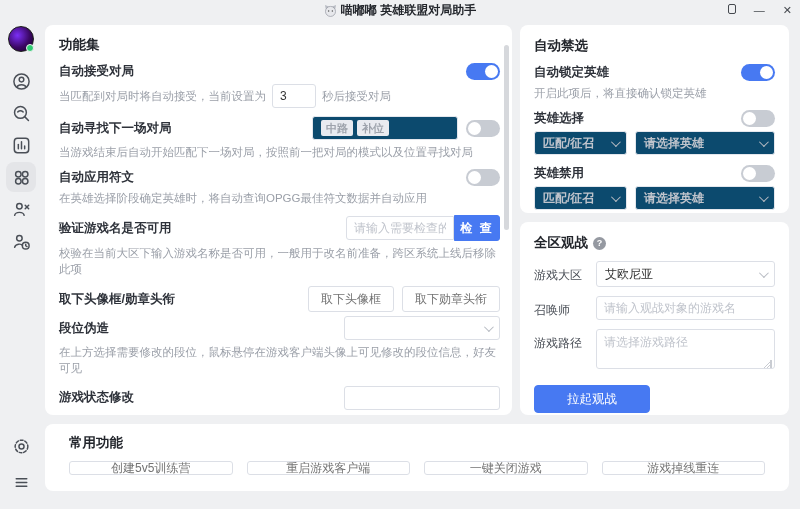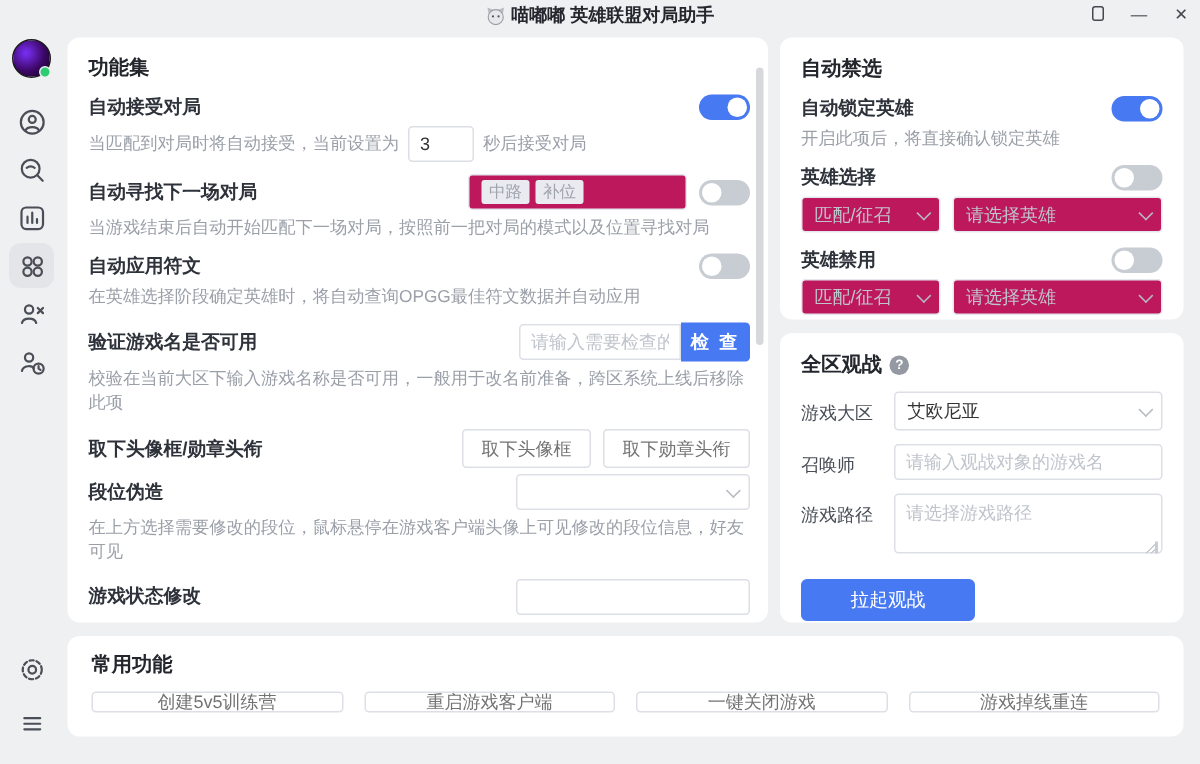--- a/index.html
+++ b/index.html
@@ -21,40 +21,40 @@
   .avatar .status-dot { position:absolute; right:-1px; bottom:-1px; width:8px; height:8px; border-radius:50%; background:#2ecc71; border:1.5px solid #eff0f2; }
   .side-item { width:30px; height:30px; display:flex; align-items:center; justify-content:center; border-radius:8px; margin-bottom:2px; }
   .side-item.active { background:#e4e5e8; }
   .side-item svg { stroke:#4a4f57; fill:none; stroke-width:1.4; stroke-linecap:round; stroke-linejoin:round; }
   .side-bottom { margin-top:auto; display:flex; flex-direction:column; align-items:center; gap:4px; }
   
   .card { position:absolute; background:#ffffff; border-radius:8px; overflow:hidden; }
   #card-functions { left:45px; top:25px; width:467px; height:390px; padding:11px 12px 8px 14px; }
   #card-banpick   { left:520px; top:25px; width:269px; height:188px; padding:12px 14px; }
   #card-spectate  { left:520px; top:222px; width:269px; height:193px; padding:12px 14px; }
-  #card-common    { left:45px; top:424px; width:744px; height:67px; padding:10px 16px; }
+  #card-common    { left:45px; top:424px; width:744px; height:67px; padding:10px 24px; }
   .card-title { font-size:13.5px; font-weight:bold; color:#23262c; margin-bottom:9px; }
   
   .row-head { display:flex; align-items:center; justify-content:space-between; margin-bottom:4px; }
   .row-label { font-size:12.5px; font-weight:bold; color:#2e323a; }
   .row-controls { display:flex; align-items:center; gap:8px; }
   .row-desc { font-size:11.5px; color:#9a9fa8; line-height:1.4; margin-bottom:9px; }
   .row-desc.with-input { display:flex; align-items:center; gap:6px; height:24px; margin-bottom:8px; }
   
   .toggle { width:34px; height:17px; border-radius:9px; position:relative; flex:0 0 auto; cursor:pointer; }
   .toggle.on { background:#4779f2; }
   .toggle.off { background:#c8ccd3; }
   .toggle .knob { position:absolute; top:2px; width:13px; height:13px; border-radius:50%; background:#fff; }
   .toggle.on .knob { right:2px; } .toggle.off .knob { left:2px; }
   .tbox { border:1px solid #dcdfe6; border-radius:3px; background:#fff; font-size:12px; color:#333; }
   input.tbox { height:24px; padding:0 7px; outline:none; }
   input.tbox::placeholder, textarea.tbox::placeholder { color:#c0c4cc; }
   .seconds-input { width:44px; text-align:left; }
   .sel { height:24px; display:flex; align-items:center; justify-content:space-between; padding:0 8px; border:1px solid #dcdfe6; border-radius:3px; background:#fff; font-size:12px; color:#333; cursor:pointer; }
-  .sel.disabled { background:#be185d; border-color:#e4e7ed; color:#c0c4cc; cursor:not-allowed; }
+  .sel.disabled { background:#0c4a6e; border-color:#e4e7ed; color:#c0c4cc; cursor:not-allowed;font-weight:bold; }
   .chevron { width:7px; height:7px; border-right:1.4px solid #b7bbc2; border-bottom:1.4px solid #b7bbc2; transform:rotate(45deg) translateY(-2px); flex:0 0 auto; }
   .tag-select { width:146px; gap:4px; justify-content:flex-start; }
   .tag { background:#e9ebf0; color:#9ea3ac; font-size:11px; border-radius:2px; padding:1px 5px; line-height:1.3; }
   .btn { display:flex; align-items:center; justify-content:center; border-radius:3px; font-size:12px; cursor:pointer; }
   .btn.primary { background:#4779f2; color:#fff; border:1px solid #4779f2; }
   .btn.plain { background:#fff; color:#737373; border:1px solid #dcdfe6; }
   .check-btn { width:46px; height:26px; font-weight:bold; letter-spacing:2px; }
   .small-btn { height:26px; padding:0 12px; }
   .wide-sel { width:156px; }
   .scrollbar { position:absolute; right:3px; top:20px; width:5px; height:185px; border-radius:3px; background:#d6d8dc; }
@@ -202,21 +202,21 @@
     <span class="toggle off">
         <span class="knob"></span>
       </span>
   </div>
   <div class="row-desc">在英雄选择阶段确定英雄时，将自动查询OPGG最佳符文数据并自动应用</div>
 
   <div class="row-head">
     <span class="row-label">验证游戏名是否可用</span>
     <span class="row-controls" style="gap:0;">
       <input class="tbox" style="width: 108px; border-radius: 3px 0px 0px 3px;" placeholder="请输入需要检查的游...">
-      <span class="btn primary check-btn" style="border-radius:0 3px 3px 0;font-family:Liberation Serif, serif;">检 查</span>
+      <span class="btn primary check-btn" style="border-radius:0 3px 3px 0;">检 查</span>
     </span>
   </div>
   <div class="row-desc">校验在当前大区下输入游戏名称是否可用，一般用于改名前准备，跨区系统上线后移除此项</div>
 
   <div class="row-head">
     <span class="row-label">取下头像框/勋章头衔</span>
     <span class="row-controls">
       <span class="btn plain small-btn">取下头像框</span>
       <span class="btn plain small-btn">取下勋章头衔</span>
     </span>

